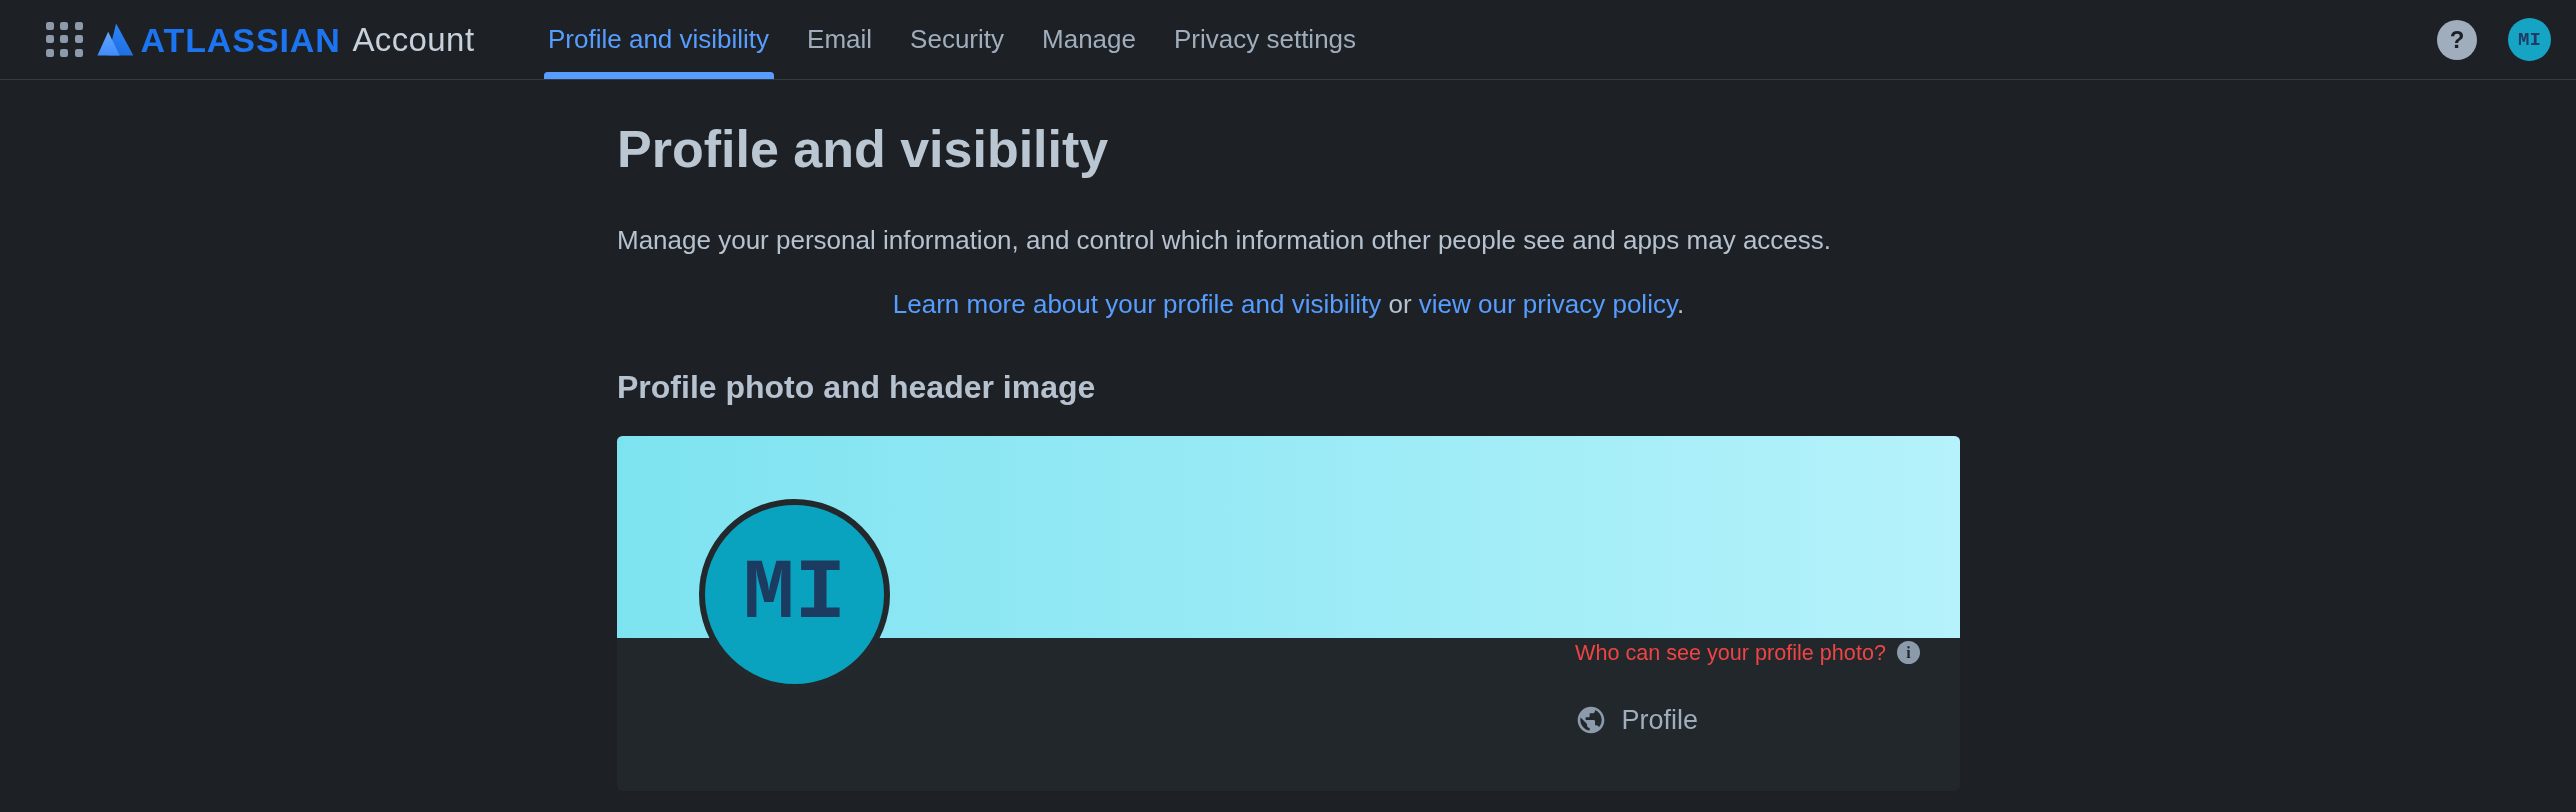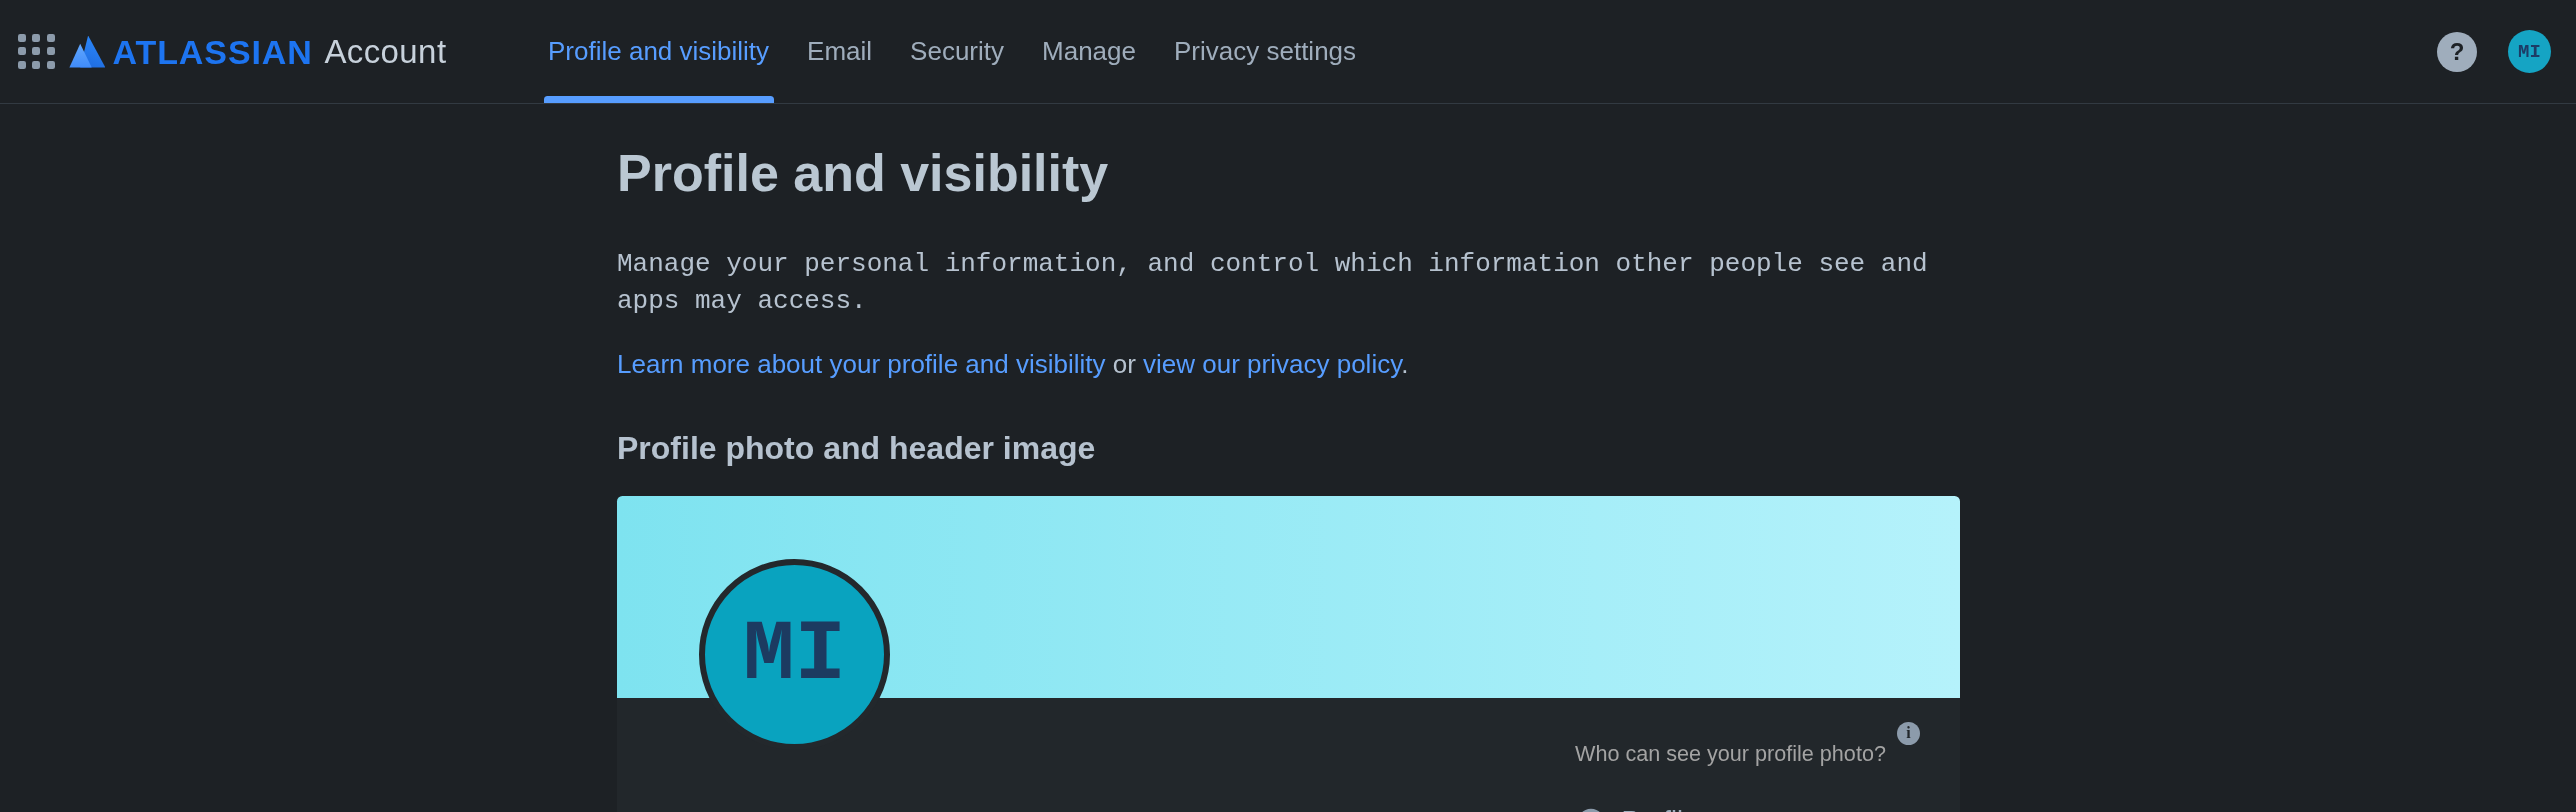--- a/index.html
+++ b/index.html
@@ -6,24 +6,25 @@
   *{box-sizing:border-box;}
   .page{
     position:relative;
     width:2576px;height:813px;
     background:#1d2125;
     font-family:"Liberation Sans",sans-serif;
     overflow:hidden;
   }
   
   .header{
-    position:relative;height:104px;width:100%;
+    position:relative;height:80px;width:100%;
     border-bottom:1.8px solid #323a42;
     display:flex;align-items:center;
     background:#1d2125;
+    padding-left:28px;
   }
   .app-switcher{
     margin-left:18px;width:37px;height:35px;
     display:grid;grid-template-columns:repeat(3,8px);
     gap:5.4px 6.3px;cursor:pointer;flex:none;
   }
   .app-switcher span{width:8px;height:8px;border-radius:2.2px;background:#8c9bab;}
   .brand{display:flex;align-items:center;margin-left:14.4px;}
   .logo-mark{position:relative;width:36px;height:32px;margin-right:7.2px;flex:none;}
   .logo-mark .tri-right{
@@ -74,24 +75,24 @@
     font-family:"Liberation Mono",monospace;
     font-size:19px;font-weight:700;color:#1d3c66;cursor:pointer;
     letter-spacing:0;
   }
   
   .main{margin-left:617px;width:1343px;padding-top:38px;}
   .page-title{
     margin:0;font-size:52px;line-height:1.22;font-weight:600;color:#bac7d2;
   }
   .intro{
-    margin:41px 0 8px 0;font-size:26px;line-height:1.4;color:#b6c2cf;font-family:Liberation Mono, monospace;
+    margin:41px 0 8px 0;font-size:26px;line-height:1.4;color:#b6c2cf;
   }
   .links-line{
-    margin:27px 0 0 0;font-size:26px;line-height:1.4;color:#b6c2cf;
+    margin:27px 0 0 0;font-size:26px;line-height:1.4;color:#b6c2cf;text-align:center;
   }
   .links-line a{color:#579dff;text-decoration:none;cursor:pointer;}
   .section-title{
     margin:45px 0 0 0;font-size:32px;line-height:1.3;font-weight:600;color:#b6c2cf;
   }
   
   .photo-card{
     position:relative;margin-top:27px;width:1343px;height:355px;
     background:#22272b;border-radius:5.4px;
   }
@@ -101,21 +102,21 @@
   }
   .avatar-lg{
     position:absolute;left:82px;top:63px;width:191px;height:191px;
     border-radius:50%;border:6.3px solid #23282c;background:#09a3bf;
     display:flex;align-items:center;justify-content:center;
     font-family:"Liberation Mono",monospace;
     font-size:86px;font-weight:700;color:#1c3b61;cursor:pointer;
   }
   .visibility{position:absolute;left:958px;top:205px;}
   .vis-label-row{display:flex;align-items:center;gap:10.8px;}
-  .vis-label{font-size:21.6px;color:#a3a3a3;line-height:23.4px;white-space:nowrap;margin-top:41px;}
+  .vis-label{font-size:21.6px;color:#ef4444;line-height:23.4px;white-space:nowrap;}
   .info-icon{
     width:23.4px;height:23.4px;border-radius:50%;background:#8c9bab;
     display:flex;align-items:center;justify-content:center;
     font-family:"Liberation Serif",serif;font-weight:700;font-style:normal;
     font-size:16px;color:#22272b;cursor:pointer;flex:none;
   }
   .vis-value-row{
     margin-top:40px;display:flex;align-items:center;gap:14.4px;cursor:pointer;
   }
   .globe-icon{width:32px;height:32px;flex:none;}

